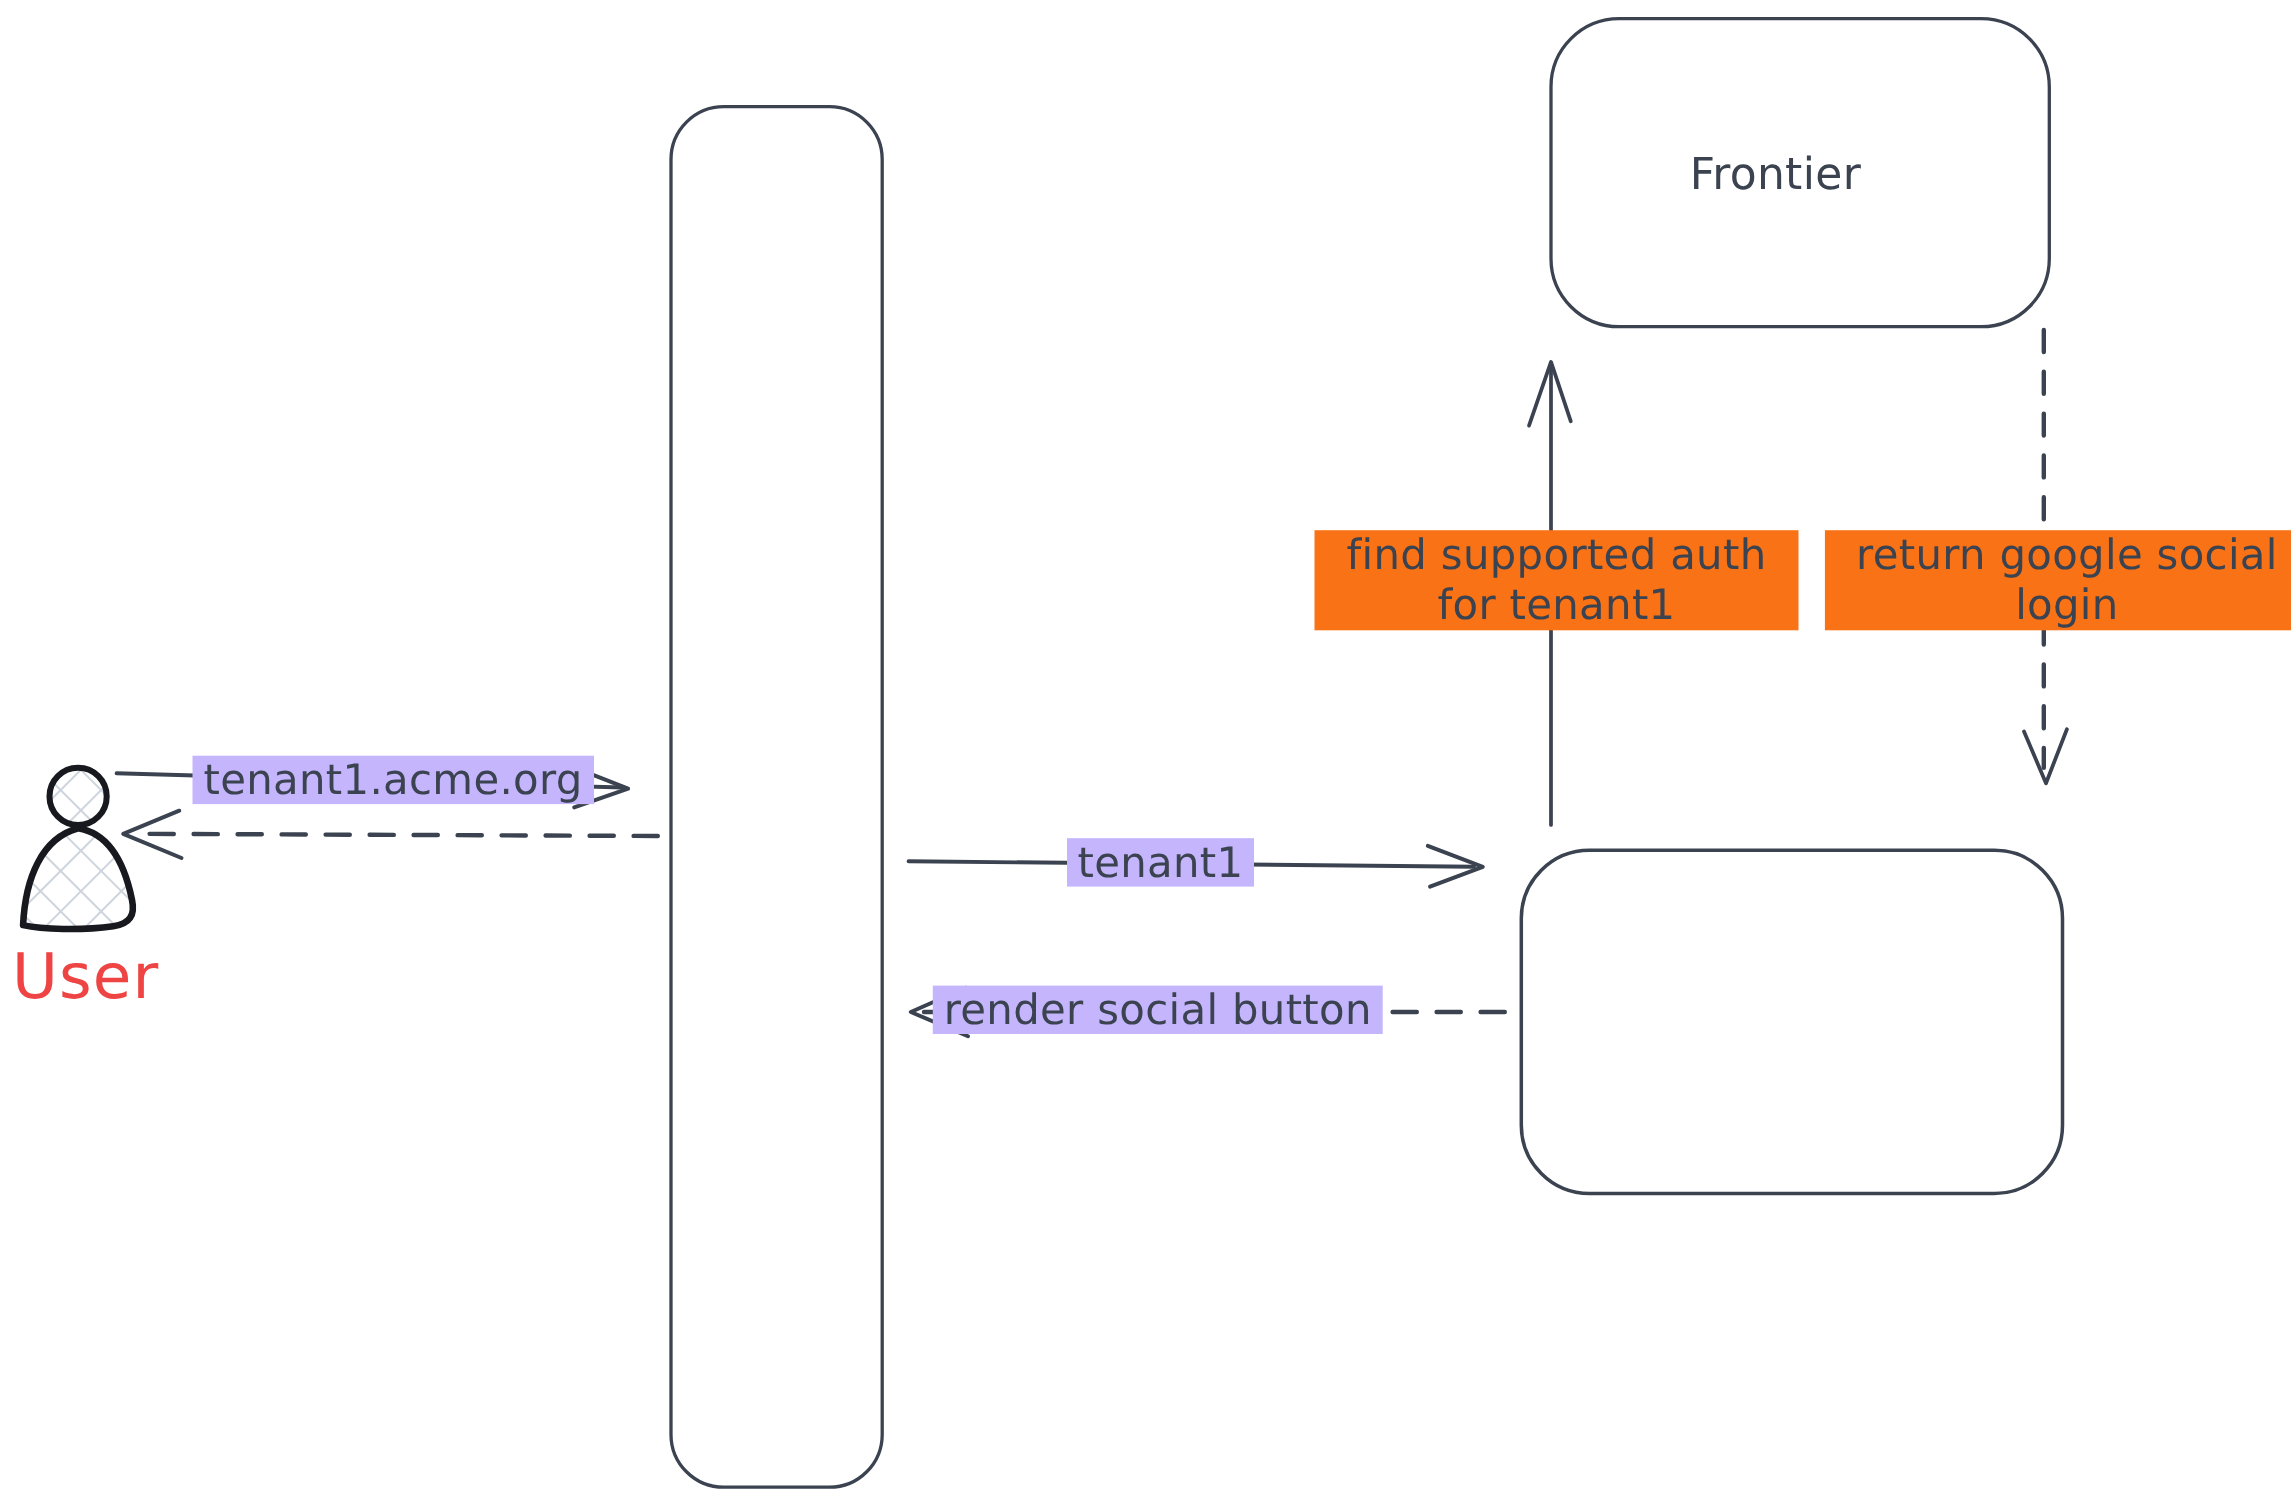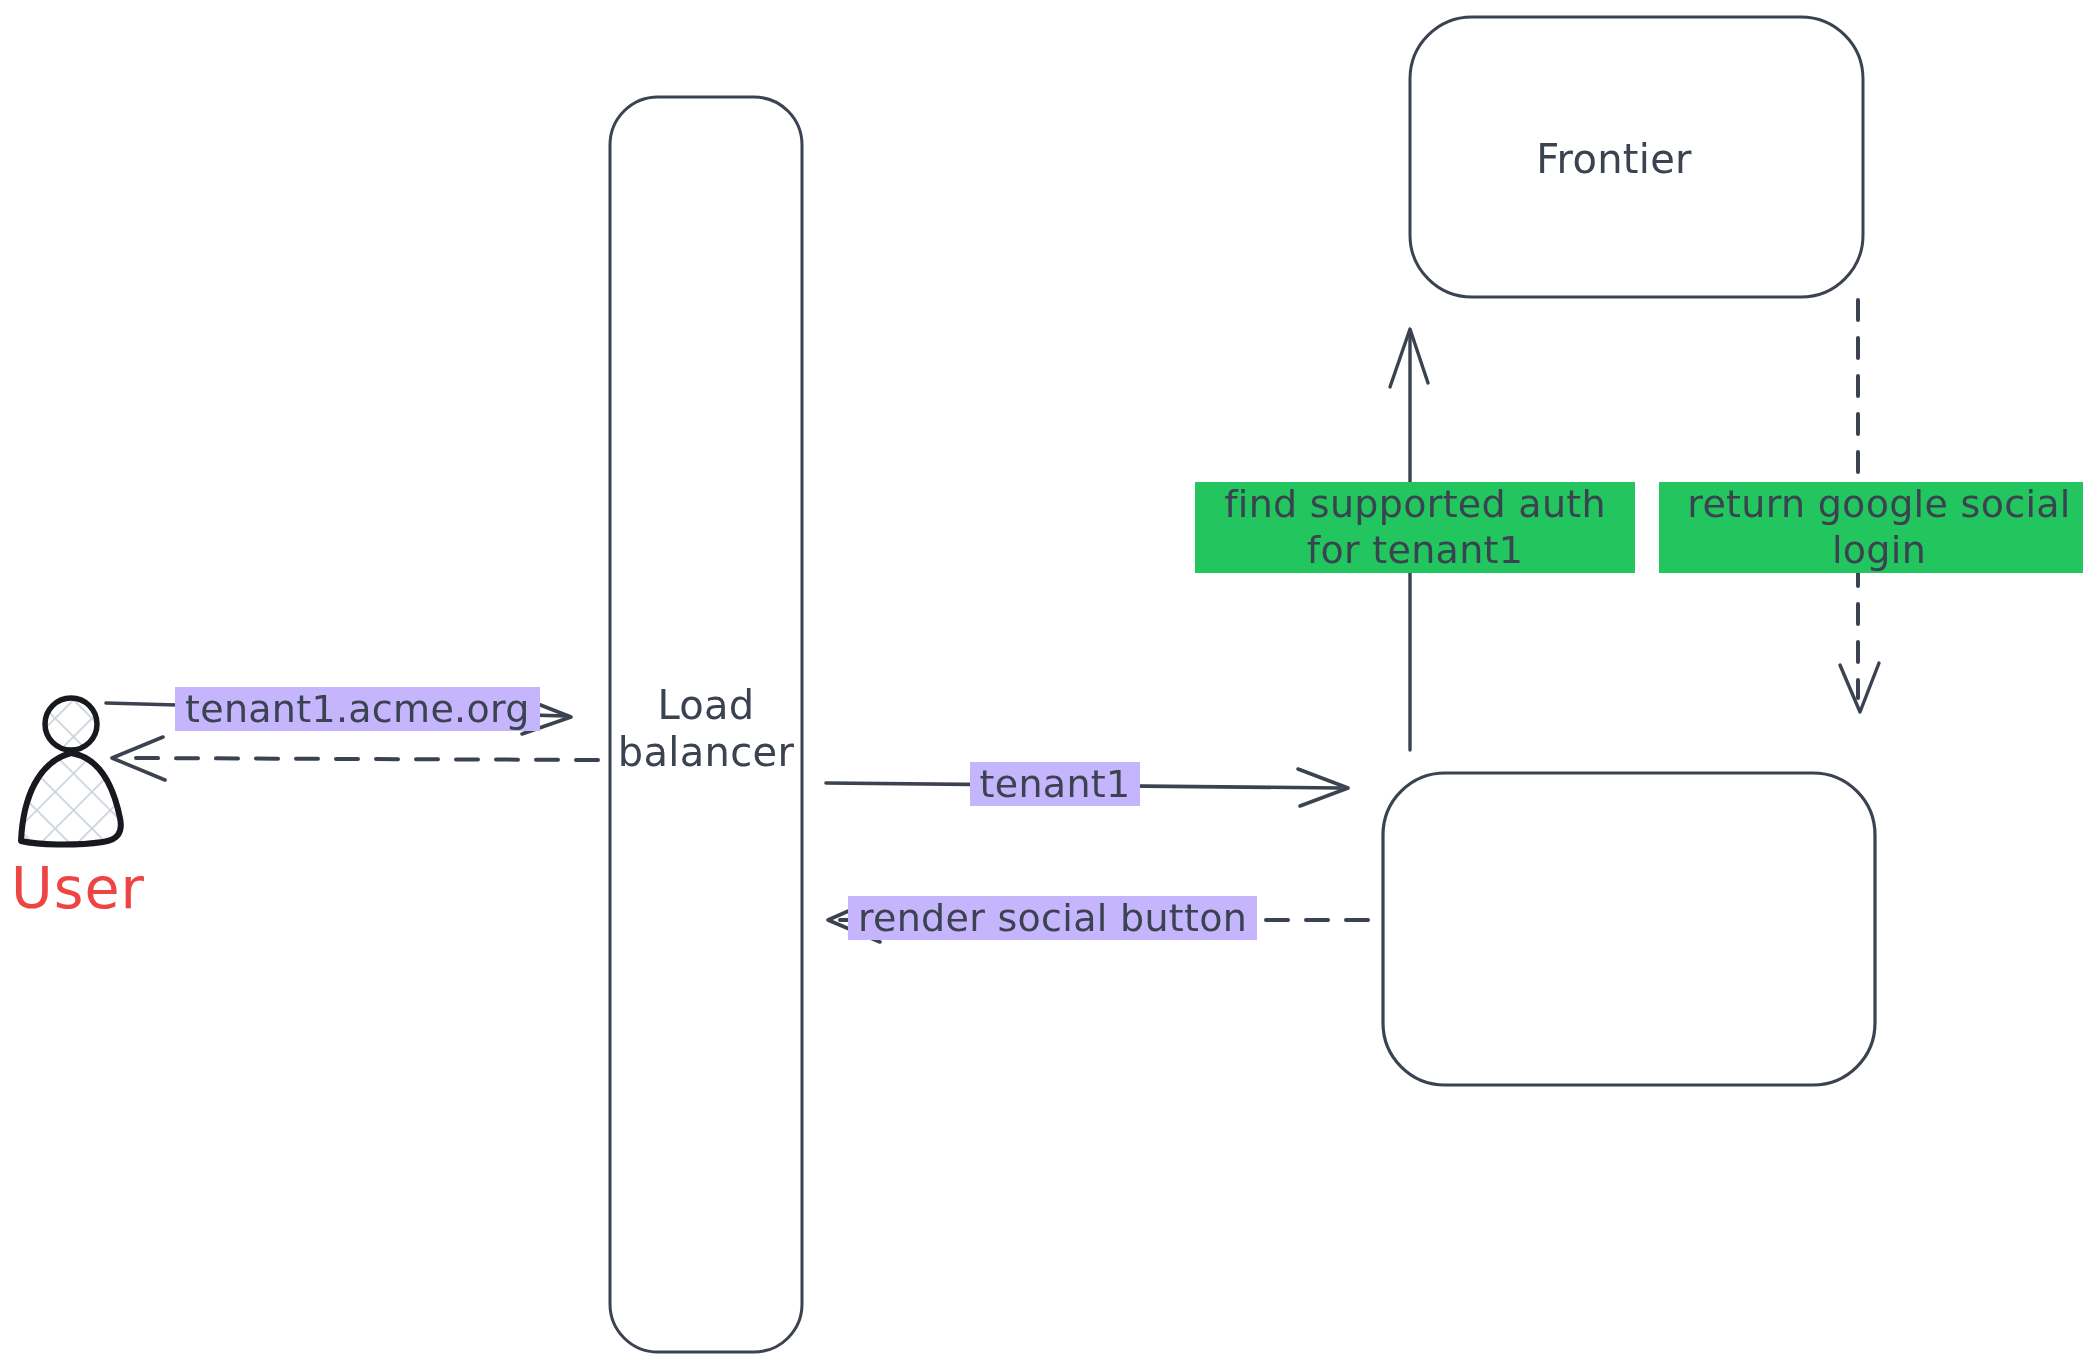--- a/index.html
+++ b/index.html
@@ -31,21 +31,21 @@
     color: #3b4250;
   }
   .node-label { font-size: 40px; }
   .arrow-label { font-size: 38px; }
   .arrow-label.single { white-space: nowrap; }
   .arrow-label.single .bg {
     background: #c4b5fd;
     padding: 0 10px;
   }
   .arrow-label.block {
-    background: #22c55e;
+    background: #f97316;
     line-height: 1.2;
   }
   .actor-label {
     font-size: 57px;
     color: #ef4444;
     letter-spacing: 1px;
   }
 </style>
 </head>
 <body>
@@ -104,21 +104,20 @@
     </g>
 
     <g stroke="#3b4250" fill="none" stroke-linecap="round" stroke-linejoin="round">
       <line x1="1858" y1="300" x2="1858" y2="698" stroke-width="4" stroke-dasharray="20 18"></line>
       <polyline points="1840,665 1860,712 1879,663" stroke-width="3.4"></polyline>
     </g>
   </svg>
 
   <div class="label actor-label" style="left:11px; top:855px; width:120px;">User</div>
 
-  <div class="label node-label" style="left:606px; top:682px; width:200px;">Load balancer</div>
 
   <div class="label node-label" style="left:1410px; top:136px; width:408px;">Frontier</div>
 
 
   <div class="label arrow-label single" style="left:175px; top:687px; width:330px;">
     <span class="bg">tenant1.acme.org</span>
   </div>
 
   <div class="label arrow-label single" style="left:950px; top:762px; width:210px;">
     <span class="bg">tenant1</span>

